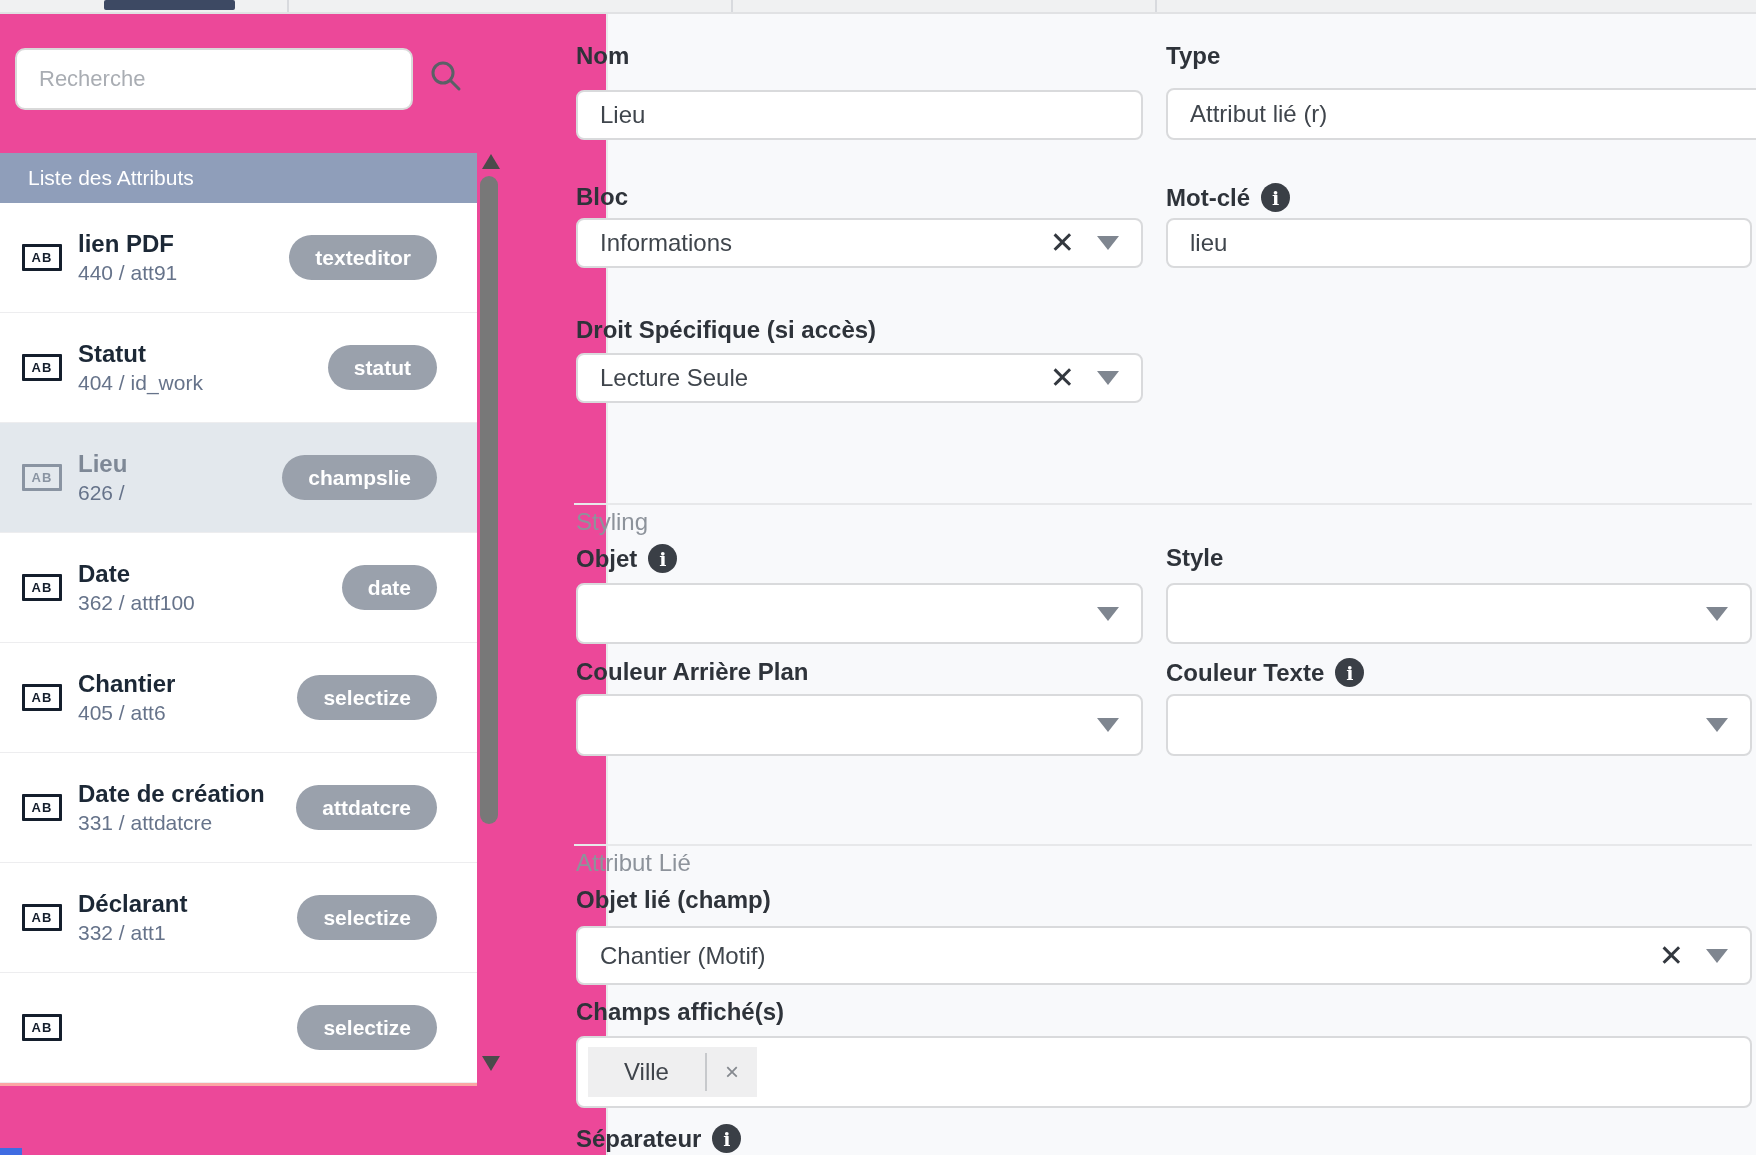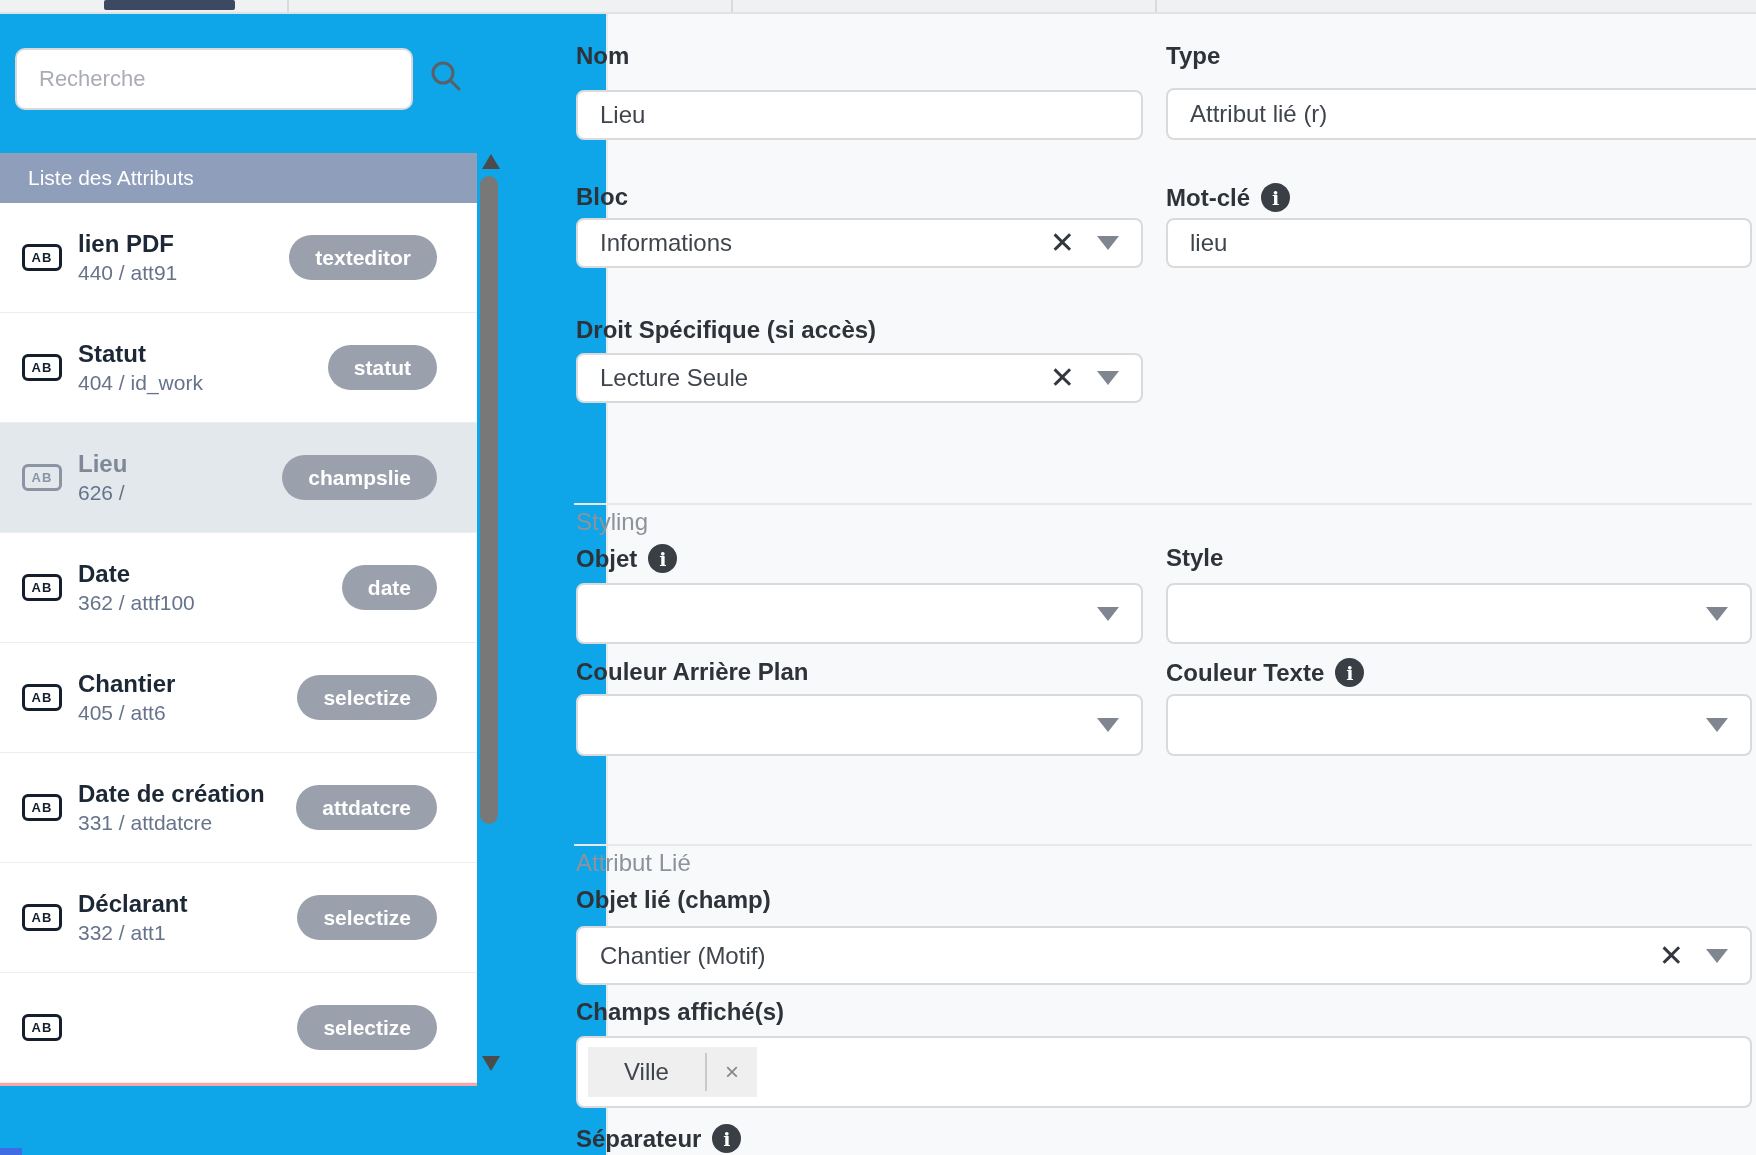--- a/index.html
+++ b/index.html
@@ -6,30 +6,30 @@
   html,body { width:1756px; height:1155px; }
   body { font-family:"Liberation Sans", sans-serif; background:#f8f9fb; }
   .screen { position:relative; width:1756px; height:1155px; overflow:hidden; background:#f8f9fb; }
 
   
   .topbar { position:absolute; left:0; top:0; width:1756px; height:14px; background:#f0f1f2; border-bottom:2px solid #e1e2e4; }
   .tab-indicator { position:absolute; left:104px; top:0; width:131px; height:10px; background:#3d4963; border-radius:2px; }
   .topbar-div { position:absolute; top:0; width:2px; height:12px; background:#d8dade; }
 
   
-  .sidebar { position:absolute; left:0; top:14px; width:608px; height:1141px; background:#0ea5e9; border-right:2px solid #e8e9eb; }
+  .sidebar { position:absolute; left:0; top:14px; width:608px; height:1141px; background:#ec4899; border-right:2px solid #e8e9eb; }
   .search-input { position:absolute; left:15px; top:34px; width:398px; height:62px; background:#fff; border:2px solid #d9d9d9; border-radius:10px; padding:0 22px; font-size:22px; color:#3f454c; font-family:"Liberation Sans",sans-serif; outline:none; }
   .search-input::placeholder { color:#a9adb3; }
   .search-icon { position:absolute; left:428px; top:44px; }
 
   .attr-list { position:absolute; left:0; top:139px; width:477px; background:#fff; border-bottom:3px solid #fca5a5; }
   .list-header { height:50px; background:#8f9eba; color:#fff; font-size:21px; display:flex; align-items:center; padding-left:28px; }
   .attr-item { height:110px; background:#fff; border-bottom:1px solid #ededef; display:flex; align-items:center; padding-left:22px; }
   .attr-item.selected { background:#e3e8ed; }
-  .ab-icon { width:40px; height:27px; border:3px solid #141e2c; border-radius:6px; display:flex; align-items:center; justify-content:center; font-size:13px; font-weight:800; color:#141e2c; letter-spacing:1px; flex:0 0 auto; }
+  .ab-icon { width:40px; height:27px; border:3px solid #141e2c; border-radius:1px; display:flex; align-items:center; justify-content:center; font-size:13px; font-weight:800; color:#141e2c; letter-spacing:1px; flex:0 0 auto; }
   .attr-item.selected .ab-icon { border-color:#8a94a2; color:#8a94a2; }
   .attr-text { margin-left:16px; display:flex; flex-direction:column; }
   .attr-title { font-size:24px; font-weight:800; color:#1c2836; line-height:1.3; }
   .attr-item.selected .attr-title { color:#7e8896; }
   .attr-meta { font-size:21px; color:#66738a; line-height:1.3; }
   .badge { margin-left:auto; margin-right:40px; background:#9aa1ac; color:#fff; border-radius:24px; height:45px; padding:0 26px; font-size:21px; font-weight:700; display:flex; align-items:center; flex:0 0 auto; }
 
   .scroll-up { position:absolute; left:482px; top:154px; width:0; height:0; border-left:9px solid transparent; border-right:9px solid transparent; border-bottom:15px solid #4b4b4b; }
   .scroll-thumb { position:absolute; left:480px; top:176px; width:18px; height:648px; background:#787878; border-radius:9px; }
   .scroll-down { position:absolute; left:482px; top:1056px; width:0; height:0; border-left:9px solid transparent; border-right:9px solid transparent; border-top:15px solid #4b4b4b; }

